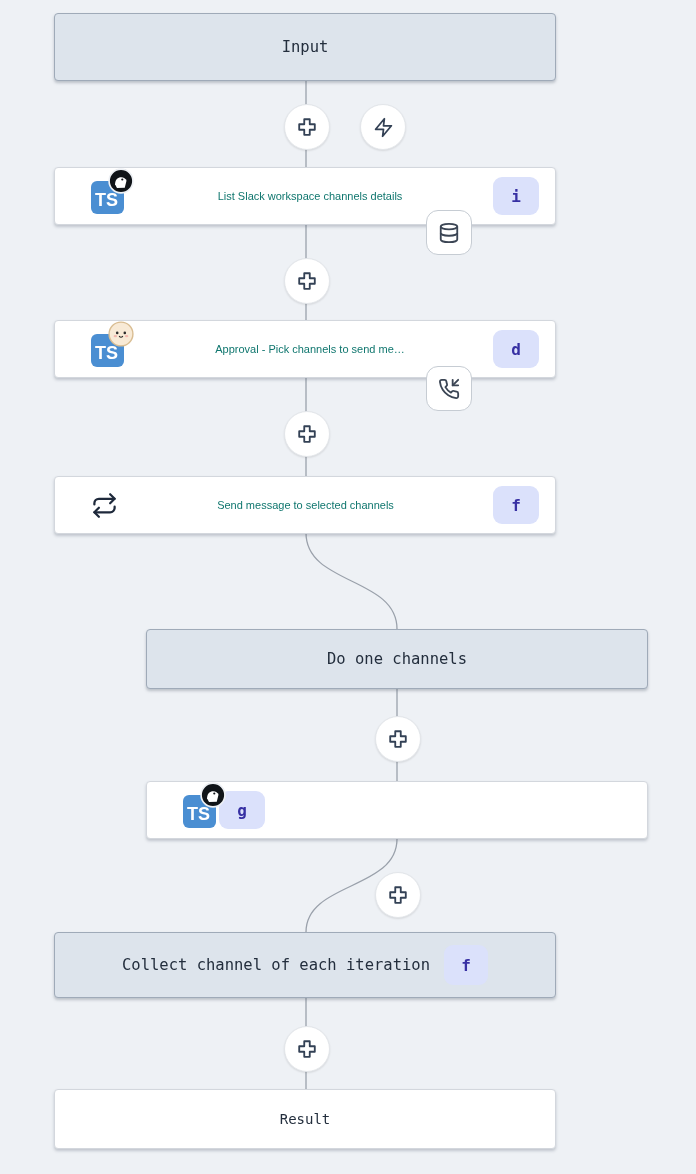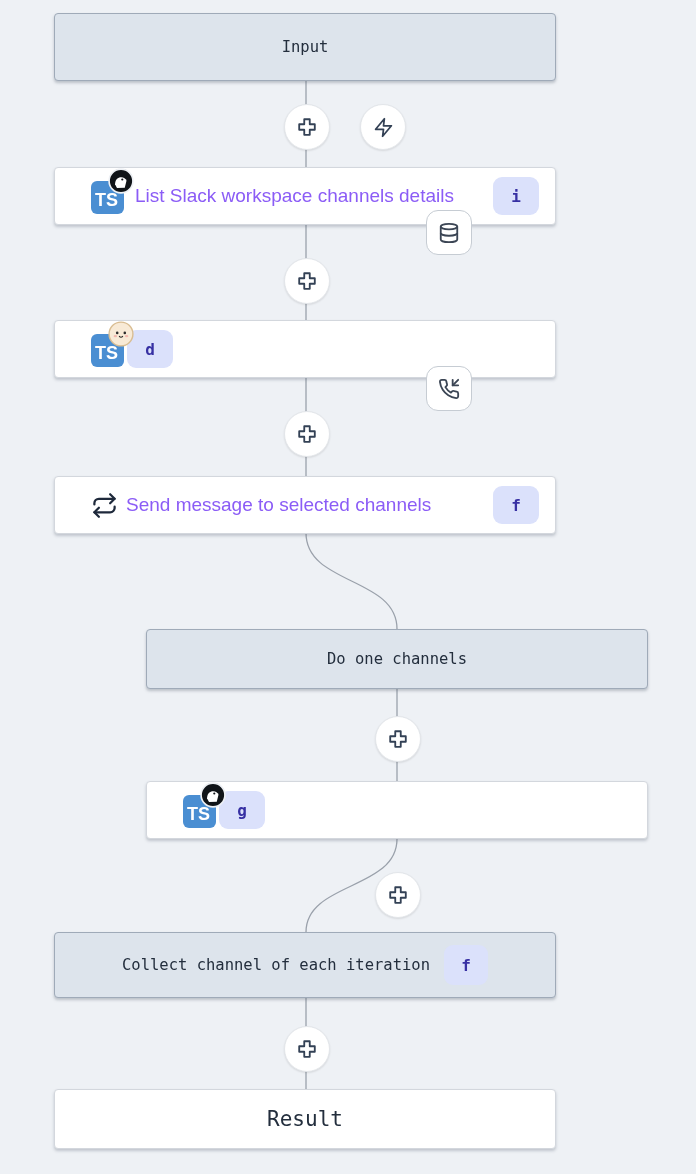--- a/index.html
+++ b/index.html
@@ -25,28 +25,28 @@
   }
   .white-box{
     background:#ffffff;border:1px solid #d3d7dd;
     box-shadow:0 2px 3px rgba(90,100,115,.30);
   }
   .step-node{
     justify-content:flex-start;
     padding:0 16px 0 36px;
   }
   .step-title{
-    flex:1;text-align:left;
-    font-size:19px;color:#8b5cf6;
+    flex:1;text-align:center;
+    font-size:11px;color:#0f766e;
     white-space:nowrap;overflow:hidden;
     padding:0 8px;
   }
   .mono-title{
     font-family:"DejaVu Sans Mono", monospace;
-    font-size:21px;color:#232e3d;
+    font-size:14px;color:#232e3d;
   }
 
   
   .id-badge{
     min-width:46px;height:38px;border-radius:9px;
     background:#dbe1fb;color:#3730a3;
     display:flex;align-items:center;justify-content:center;
     font-family:"DejaVu Sans Mono", monospace;
     font-weight:bold;font-size:16px;flex:0 0 auto;
   }
@@ -145,20 +145,21 @@
       <div class="ts-square">TS</div>
       <svg class="runtime-bubble" viewBox="0 0 24 24">
         <circle cx="12" cy="12" r="11" fill="#f8ead6" stroke="#d9bd92" stroke-width="1.3"></circle>
         <circle cx="8.5" cy="11" r="1.2" fill="#2b2b2b"></circle>
         <circle cx="15.5" cy="11" r="1.2" fill="#2b2b2b"></circle>
         <ellipse cx="6.8" cy="14" rx="1.6" ry="1" fill="#f2b7ae"></ellipse>
         <ellipse cx="17.2" cy="14" rx="1.6" ry="1" fill="#f2b7ae"></ellipse>
         <path d="M10.5 14.2c.8 1 2.2 1 3 0" stroke="#2b2b2b" stroke-width="1" fill="none" stroke-linecap="round"></path>
       </svg>
     </div>
+    <span class="step-title">Approval - Pick channels to send me…</span>
     <span class="id-badge">d</span>
   </div>
   <div class="attach-badge" style="left:426px;top:366px;">
     <svg width="22" height="22" viewBox="0 0 24 24" fill="none" stroke="#3b4554" stroke-width="2" stroke-linecap="round" stroke-linejoin="round">
       <polyline points="16 2 16 8 22 8"></polyline>
       <line x1="22" y1="2" x2="16" y2="8"></line>
       <path d="M22 16.92v3a2 2 0 0 1-2.18 2 19.79 19.79 0 0 1-8.63-3.07 19.5 19.5 0 0 1-6-6 19.79 19.79 0 0 1-3.07-8.67A2 2 0 0 1 4.11 2h3a2 2 0 0 1 2 1.72 12.84 12.84 0 0 0 .7 2.81 2 2 0 0 1-.45 2.11L8.09 9.91a16 16 0 0 0 6 6l1.27-1.27a2 2 0 0 1 2.11-.45 12.84 12.84 0 0 0 2.81.7A2 2 0 0 1 22 16.92z"></path>
     </svg>
   </div>
 

